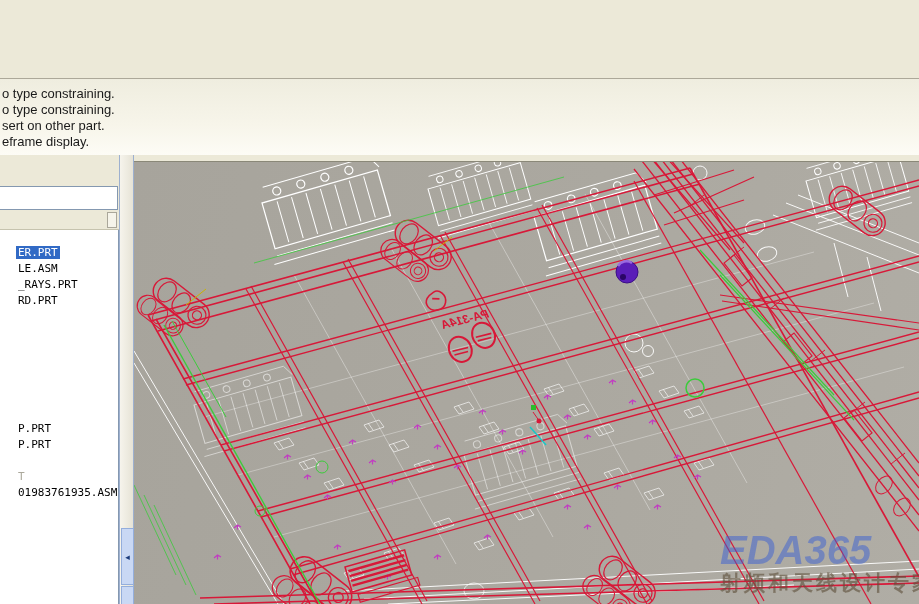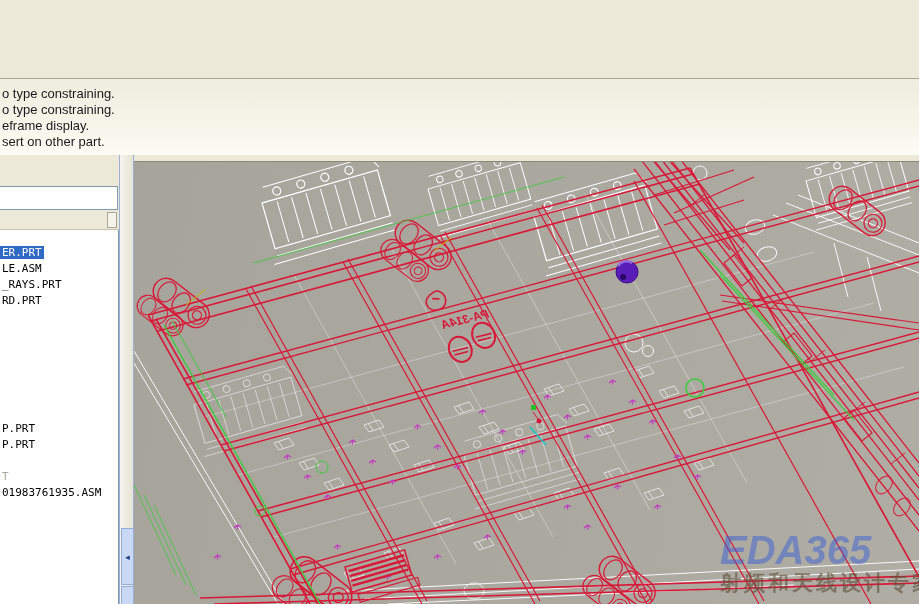--- a/index.html
+++ b/index.html
@@ -37,21 +37,21 @@
   
   #navigator{position:absolute;left:0;top:155px;width:119px;height:449px;background:#ECE9D8;}
   #nav-filter{position:absolute;left:0;top:31px;width:117px;height:22px;background:#fff;
     border:1px solid #8498B0;border-left:none;}
   #nav-header{position:absolute;left:0;top:55px;width:119px;height:19px;background:#ECE9D8;
     border-bottom:1px solid #C6C3AE;}
   #nav-header .hbtn{position:absolute;right:2px;top:2px;width:8px;height:14px;
     background:#F6F4EA;border:1px solid #AAA79A;}
   #nav-list{position:absolute;left:0;top:75px;width:118px;height:374px;background:#fff;
     border-right:1px solid #8498B0;font-family:"DejaVu Sans Mono",monospace;font-size:11px;}
-  .trow{position:absolute;left:0;white-space:nowrap;height:14px;line-height:14px;color:#000;}
+  .trow{position:absolute;left:16px;white-space:nowrap;height:14px;line-height:14px;color:#000;}
   .trow span{padding:0 2px;}
   .trow.sel span{background:#316AC5;color:#fff;}
   .trow.dis{color:#ABA89B;}
   
   #sash{position:absolute;left:119px;top:155px;width:15px;height:449px;
     background:linear-gradient(90deg,#F6F4EC,#E6E3D6);
     border-left:1px solid #9DB0CF;border-right:1px solid #9DB0CF;box-sizing:border-box;}
   #sash .thumb1{position:absolute;left:1px;top:373px;width:11px;height:55px;
     background:#C9D8F4;border:1px solid #94AEDC;color:#1A3A7A;font-size:9px;
     display:flex;align-items:center;justify-content:center;}
@@ -308,22 +308,22 @@
     <span class="tb" style="left:907px">
       <svg width="20" height="20">
         <path d="M4,7 l6,-3.5 6,3.5 v6 l-6,3.5 -6,-3.5 z M4,7 l6,3.5 6,-3.5 M10,10.5 V17" fill="none" stroke="#445" stroke-width="1.1"></path>
         </svg>
       </span>
   </div>
 
   <div id="messages">
     <div class="ln">o type constraining.</div>
     <div class="ln">o type constraining.</div>
+    <div class="ln">sert on other part.</div>
     <div class="ln">eframe display.</div>
-    <div class="ln">sert on other part.</div>
   </div>
 
   <div id="navigator">
     <div id="nav-filter"></div>
     <div id="nav-header">
       <span class="hbtn"></span>
     </div>
     <div id="nav-list">
       <div class="trow sel" style="top:16px"><span>ER.PRT</span></div>
       <div class="trow" style="top:32px"><span>LE.ASM</span></div>

